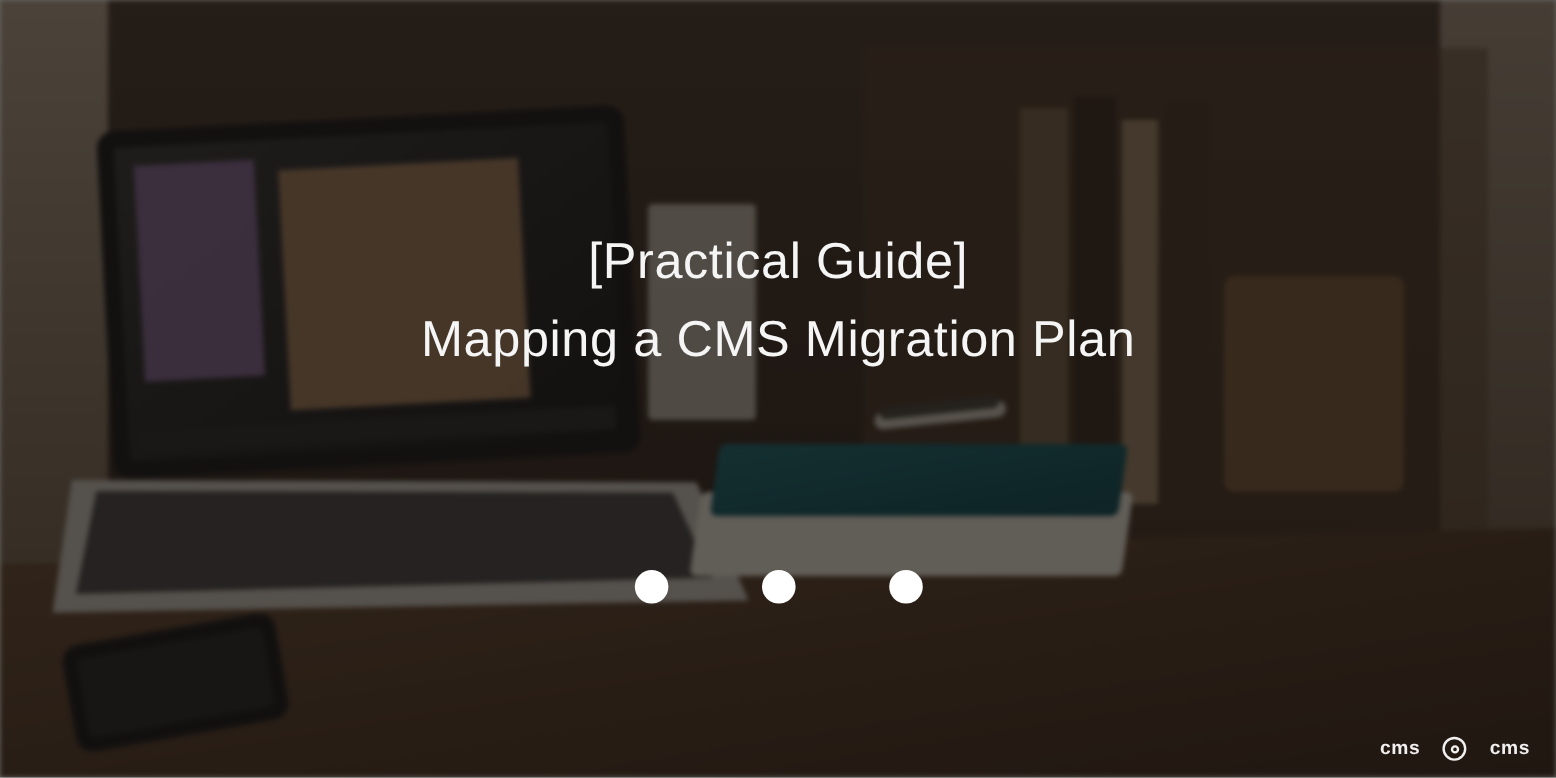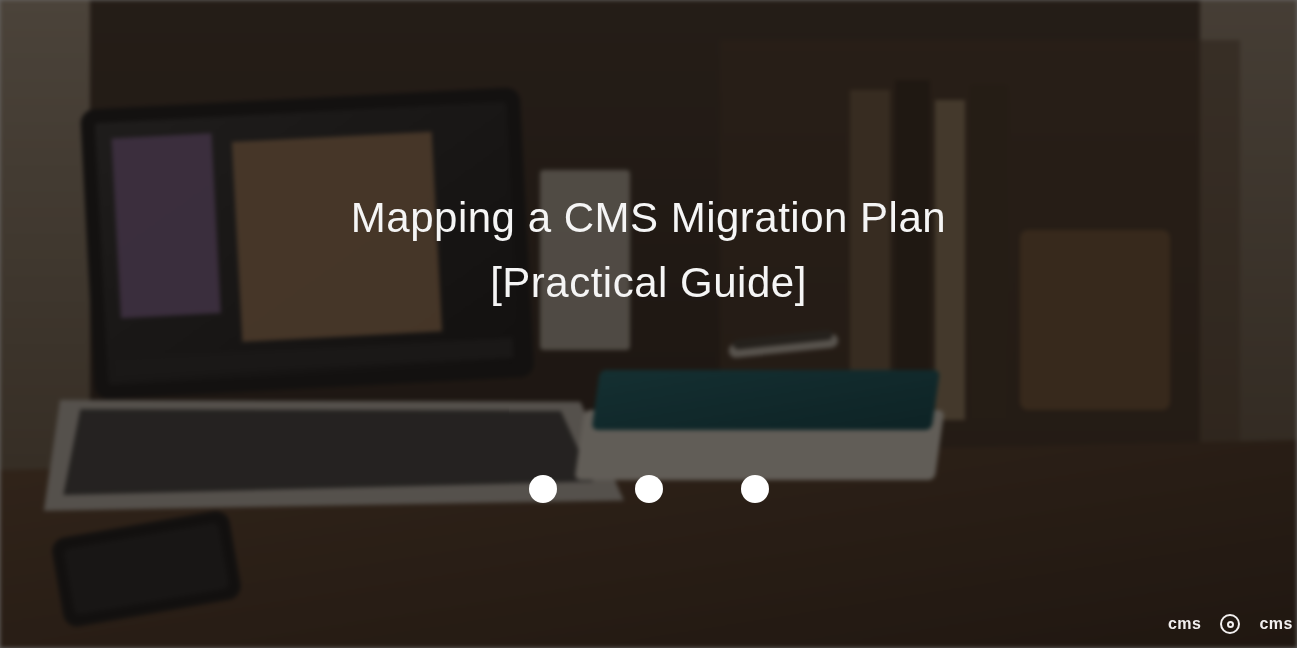--- a/index.html
+++ b/index.html
@@ -57,21 +57,21 @@
     margin-bottom: -60px;
   }
   .dot {
     width: 28px;
     height: 28px;
     border-radius: 50%;
     background: #ffffff;
   }
   .logo {
     position: absolute;
-    right: 4px;
+    right: 22px;
     bottom: 14px;
     z-index: 3;
     display: flex;
     align-items: center;
     gap: 18px;
     color: #f2efef;
     font-weight: 600;
     font-size: 16px;
     letter-spacing: 0.5px;
   }
@@ -150,22 +150,22 @@
     <rect x="540" y="170" width="90" height="180" rx="4" fill="#d9d2c2" opacity="0.8"></rect>
     <g transform="translate(50,540) rotate(-10)">
       <rect x="0" y="0" width="180" height="90" rx="14" fill="#1a1a1a"></rect>
       <rect x="12" y="12" width="156" height="66" rx="6" fill="#333" opacity="0.6"></rect>
     </g>
   </svg>
 
   <div class="hero-overlay"></div>
 
   <div class="hero-content">
+    <div class="title-line">[Practical Guide]</div>
     <div class="title-line">Mapping a CMS Migration Plan</div>
-    <div class="title-line">[Practical Guide]</div>
   </div>
 
   <div class="dots">
     <span class="dot"></span>
     <span class="dot"></span>
     <span class="dot"></span>
   </div>
 
   <div class="logo">
     <span>cms</span>

